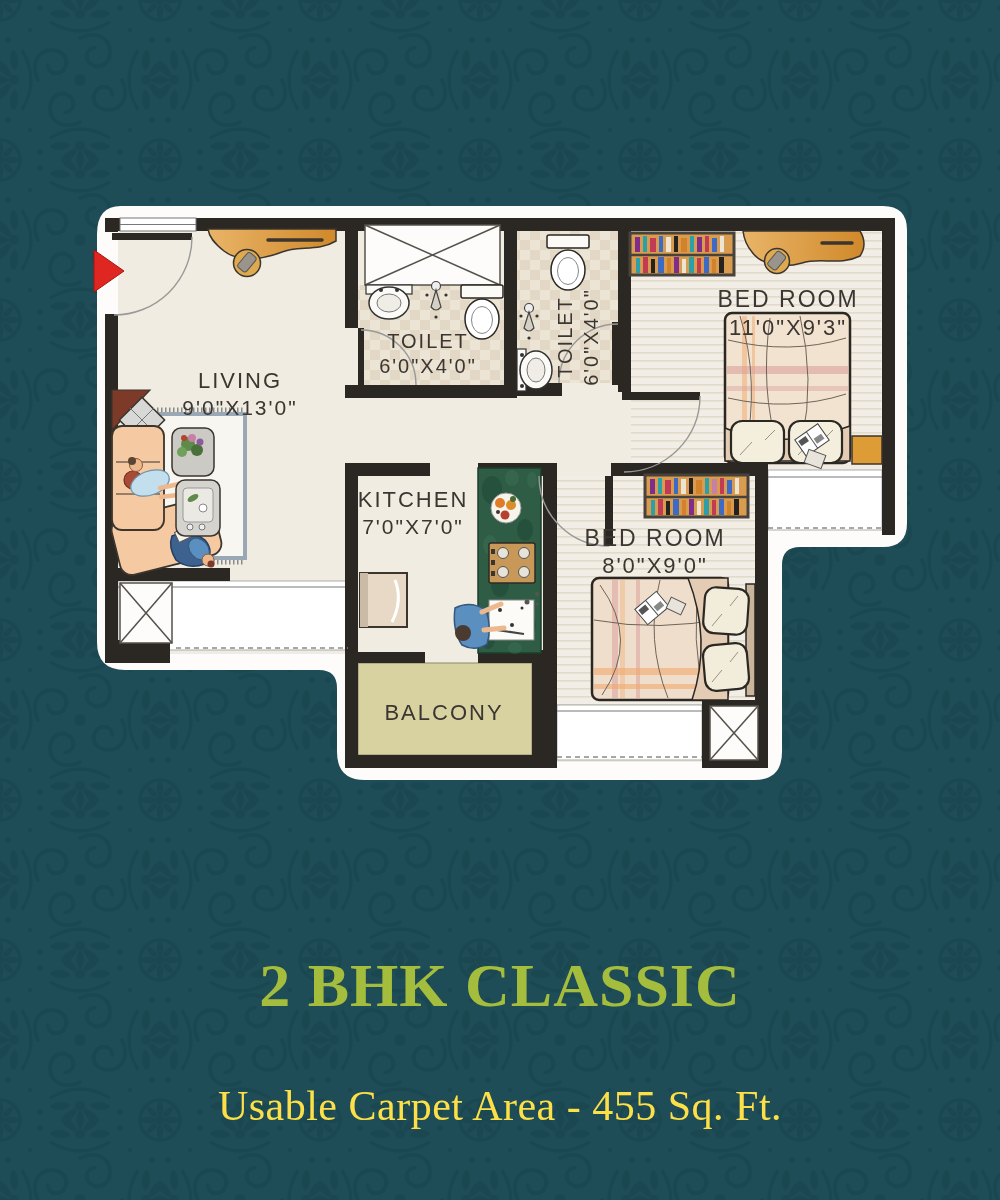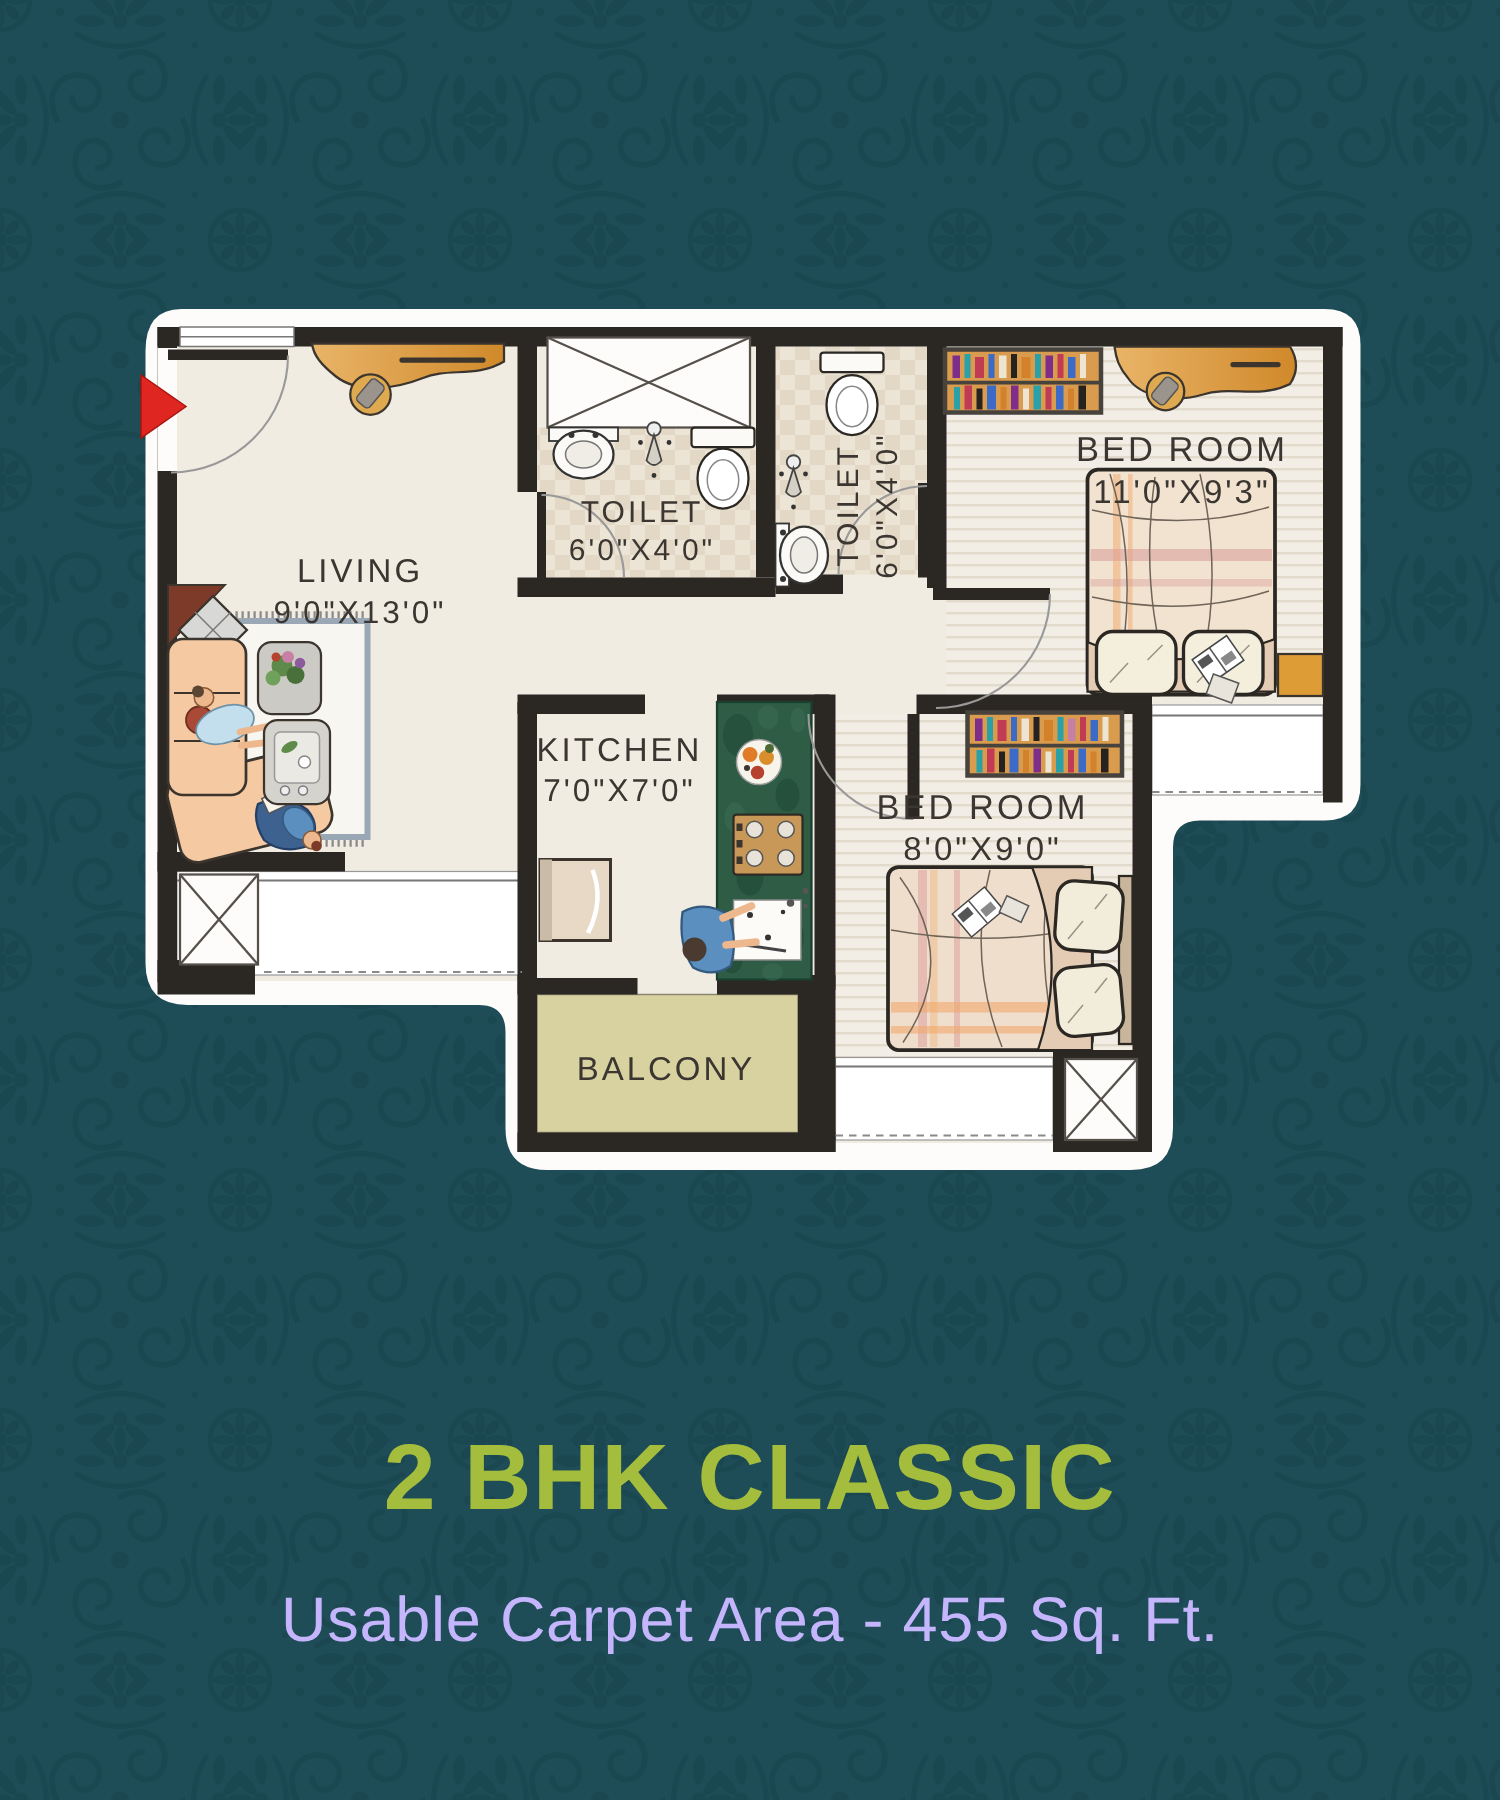--- a/index.html
+++ b/index.html
@@ -4,29 +4,29 @@
 <style>
   html,body{margin:0;padding:0;}
   body{
     width:1000px;height:1200px;position:relative;overflow:hidden;
     background:#1E4D57;
     font-family:"Liberation Sans", sans-serif;
   }
   .layer{position:absolute;left:0;top:0;}
   .caption{
     position:absolute;left:0;width:1000px;text-align:center;
-    -webkit-user-select:none;user-select:none;
+    -webkit-user-select:none;user-select:none;font-family:Liberation Serif, serif;
   }
   #title{
     top:950px;font-size:62px;font-weight:800;letter-spacing:1px;
     color:#A5BD3C;
   }
   #subtitle{
-    top:1056px;font-size:42px;font-weight:400;letter-spacing:0.5px;
-    color:#c4b5fd;
+    top:1082px;font-size:42px;font-weight:400;letter-spacing:0.5px;
+    color:#fde047;
   }
   svg text{
     font-family:"Liberation Sans", sans-serif;
     fill:#3B3631;letter-spacing:2px;
   }
 </style>
 </head>
 <body>
 
 <svg class="layer" width="1000" height="1200">

